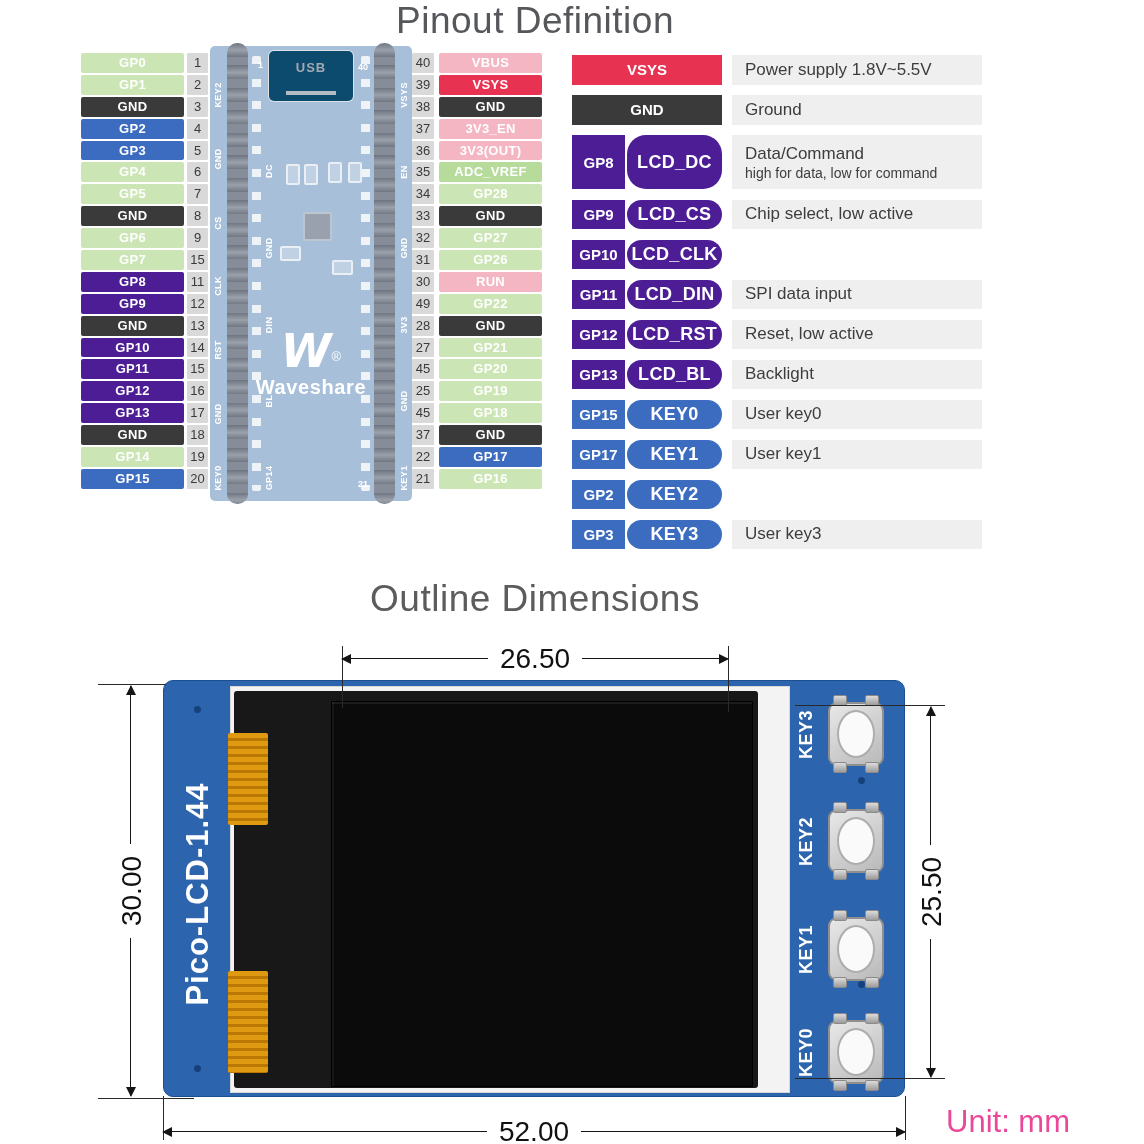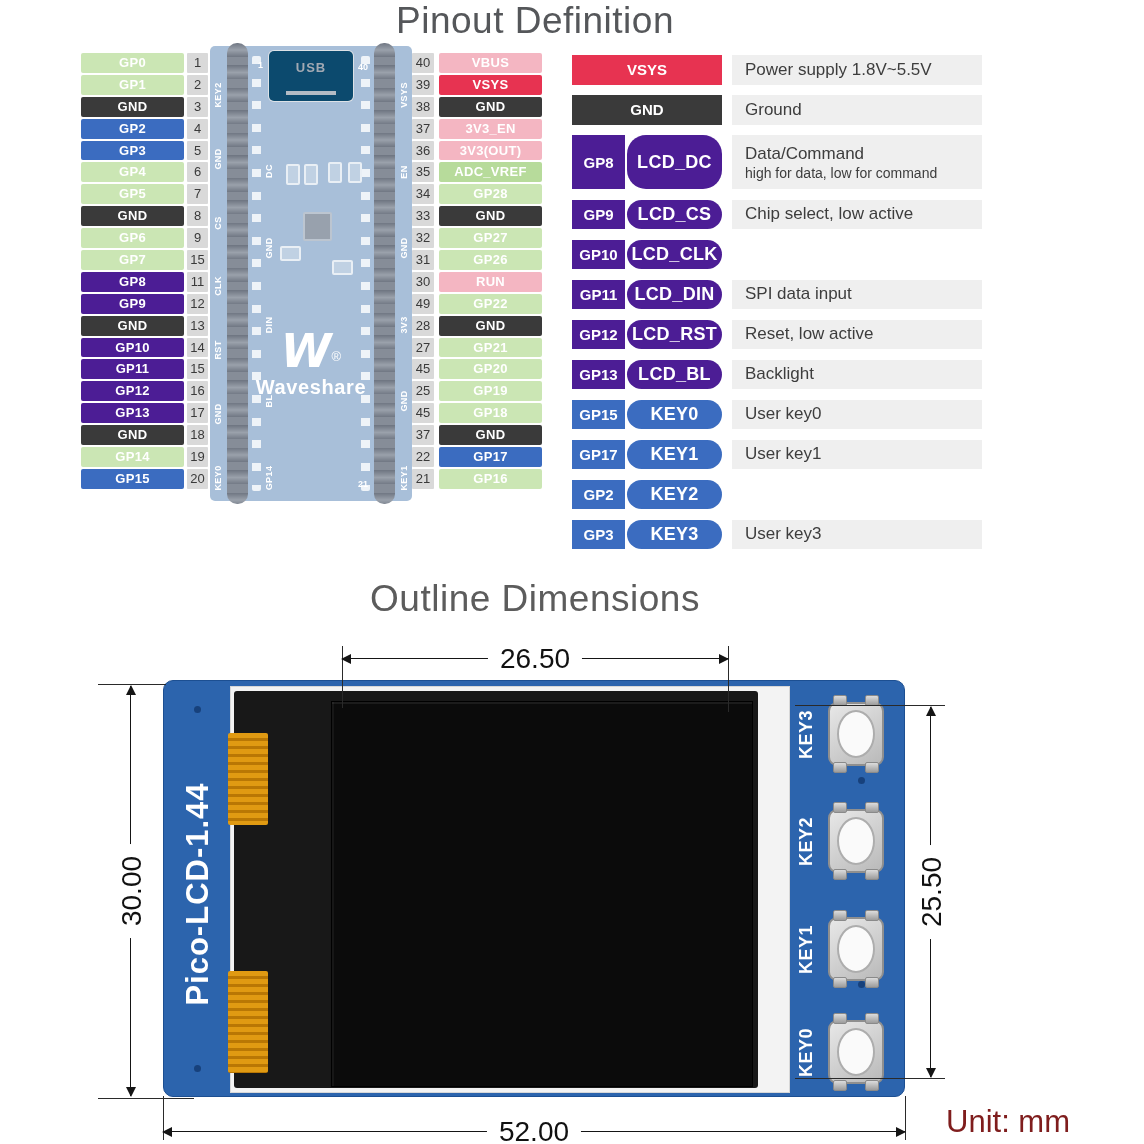--- a/index.html
+++ b/index.html
@@ -87,21 +87,21 @@
   .dim-h{position:absolute;height:0;border-top:1.5px solid #151515;}
   .dim-v{position:absolute;width:0;border-left:1.5px solid #151515;}
   .arrow{position:absolute;width:0;height:0;}
   .ah-l{left:-1px;top:-5.5px;border-top:5px solid transparent;border-bottom:5px solid transparent;border-right:10px solid #151515;}
   .ah-r{right:-1px;top:-5.5px;border-top:5px solid transparent;border-bottom:5px solid transparent;border-left:10px solid #151515;}
   .av-t{top:-1px;left:-5.5px;border-left:5px solid transparent;border-right:5px solid transparent;border-bottom:10px solid #151515;}
   .av-b{bottom:-1px;left:-5.5px;border-left:5px solid transparent;border-right:5px solid transparent;border-top:10px solid #151515;}
   .dim-label{position:absolute;left:50%;top:-17px;transform:translateX(-50%);background:#fff;padding:0 12px;font-size:28px;color:#111;line-height:33px;white-space:nowrap;}
   .dim-label-v{position:absolute;top:50%;left:0;transform:translate(-50%,-50%) rotate(-90deg);background:#fff;padding:0 12px;font-size:28px;color:#111;line-height:33px;white-space:nowrap;}
   .ext{position:absolute;background:#2a2a2a;}
-  #unit-label{position:absolute;left:946px;top:1104px;font-size:31px;color:#7f1d1d;}
+  #unit-label{position:absolute;left:946px;top:1104px;font-size:31px;color:#ec4899;}
 </style>
 </head>
 <body>
 
 <div class="big-title" id="pinout-title">Pinout Definition</div>
 
 <div class="pin-col" id="left-pins">
   <div class="pin-row">
       <div class="pin-label pale-green">GP0</div>
       <div class="pin-num">1</div>

